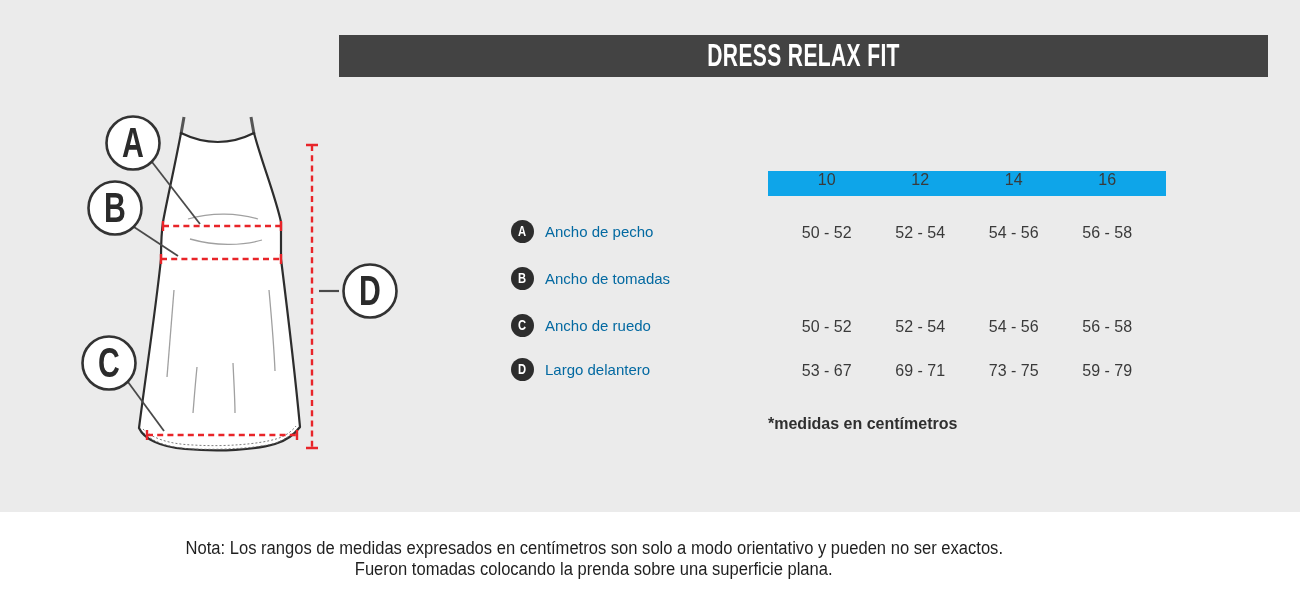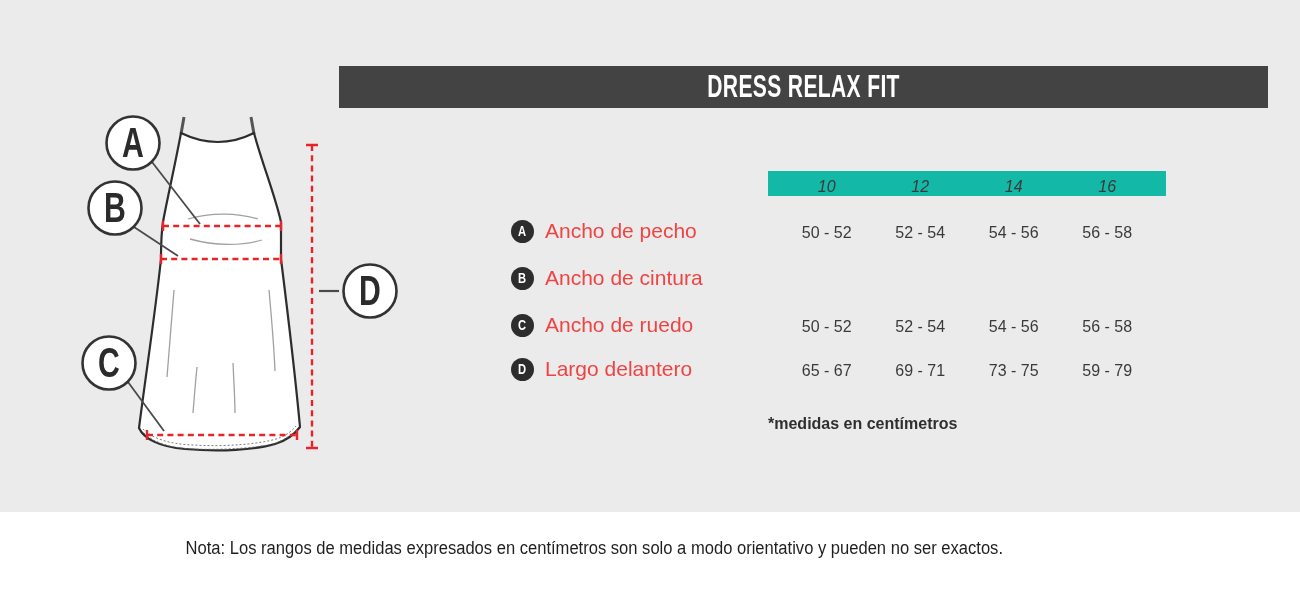--- a/index.html
+++ b/index.html
@@ -4,43 +4,43 @@
 <style>
   html,body{margin:0;padding:0;}
   .canvas{
     position:relative;width:1300px;height:609px;background:#ffffff;
     overflow:hidden;font-family:"Liberation Sans",sans-serif;color:#3a3a3a;
   }
   .gray-panel{position:absolute;left:0;top:0;width:1300px;height:512px;background:#ebebeb;}
   
   .title-bar{
     position:absolute;left:339px;top:35px;width:929px;height:42px;background:#434343;
-    display:flex;align-items:center;justify-content:center;margin-top:31px;
+    display:flex;align-items:center;justify-content:center;
   }
   .title-bar .title-text{
     color:#ffffff;font-weight:bold;font-size:31px;letter-spacing:0.5px;
     display:inline-block;transform:scaleX(0.68);transform-origin:center;white-space:nowrap;
   }
   
   .diagram{position:absolute;left:60px;top:95px;width:380px;height:400px;}
   .marker-letter{
     font-family:"Liberation Sans",sans-serif;font-weight:bold;font-size:42px;fill:#2b2b2b;
   }
   
   .spec-row{position:absolute;left:511px;display:flex;align-items:center;gap:11px;height:24px;}
   .badge{
     width:23px;height:23px;border-radius:50%;background:#2d2d2d;color:#ffffff;
     display:flex;align-items:center;justify-content:center;flex:0 0 23px;
   }
   .badge span{font-weight:bold;font-size:14px;display:inline-block;transform:scaleX(0.8);}
-  .spec-label{font-size:21px;color:#ef4444;white-space:nowrap;}
+  .spec-label{font-size:15px;color:#0369a1;white-space:nowrap;}
   
   .size-row{
-    position:absolute;left:768px;top:171px;width:398px;height:25px;background:#14b8a6;
-    display:flex;align-items:flex-end;padding:0 12px;box-sizing:border-box;font-style:italic;
+    position:absolute;left:768px;top:171px;width:398px;height:25px;background:#0ea5e9;
+    display:flex;align-items:flex-start;padding:0 12px;box-sizing:border-box;
   }
   .size-row .cell,.val-row .cell{flex:1;text-align:center;font-size:16px;color:#3a3a3a;}
   .val-row{
     position:absolute;left:768px;width:398px;height:20px;
     display:flex;align-items:flex-end;padding:0 12px;box-sizing:border-box;
   }
   .footnote{position:absolute;left:768px;top:415px;font-size:16px;font-weight:bold;color:#2f2f2f;}
   
   .note{position:absolute;left:0;top:538px;width:1188px;text-align:center;color:#1f1f1f;}
   .note .line{font-size:18px;line-height:21px;white-space:nowrap;}
@@ -119,21 +119,21 @@
   <div class="spec-row" style="top:219px;">
     <div class="badge">
         <span>A</span>
       </div>
     <div class="spec-label">Ancho de pecho</div>
   </div>
   <div class="spec-row" style="top:266px;">
     <div class="badge">
         <span>B</span>
       </div>
-    <div class="spec-label">Ancho de cintura</div>
+    <div class="spec-label">Ancho de tomadas</div>
   </div>
   <div class="spec-row" style="top:313px;">
     <div class="badge">
         <span>C</span>
       </div>
     <div class="spec-label">Ancho de ruedo</div>
   </div>
   <div class="spec-row" style="top:357px;">
     <div class="badge">
         <span>D</span>
@@ -154,24 +154,25 @@
     <div class="cell">54 - 56</div>
     <div class="cell">56 - 58</div>
   </div>
   <div class="val-row" style="top:316px;">
     <div class="cell">50 - 52</div>
     <div class="cell">52 - 54</div>
     <div class="cell">54 - 56</div>
     <div class="cell">56 - 58</div>
   </div>
   <div class="val-row" style="top:360px;">
-    <div class="cell">65 - 67</div>
+    <div class="cell">53 - 67</div>
     <div class="cell">69 - 71</div>
     <div class="cell">73 - 75</div>
     <div class="cell">59 - 79</div>
   </div>
 
   <div class="footnote">*medidas en centímetros</div>
 
   <div class="note">
     <div class="line"><span>Nota: Los rangos de medidas expresados en centímetros son solo a modo orientativo y pueden no ser exactos.</span></div>
+    <div class="line"><span>Fueron tomadas colocando la prenda sobre una superficie plana.</span></div>
   </div>
 </div>
 
 </body></html>

